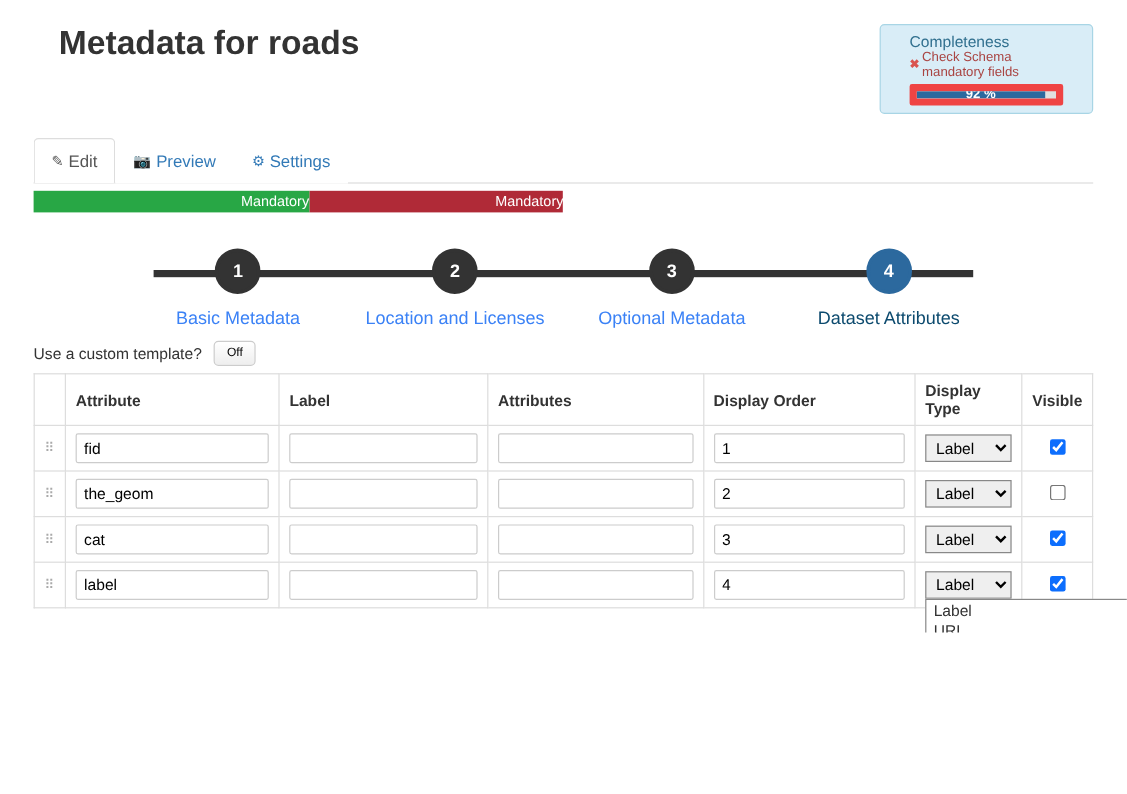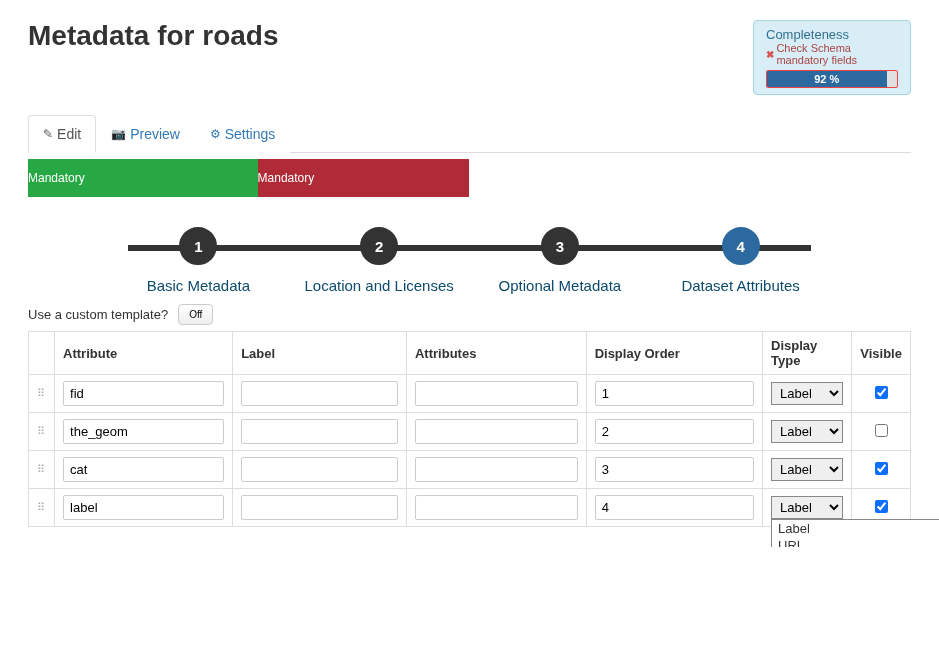--- a/index.html
+++ b/index.html
@@ -1,40 +1,40 @@
 <!DOCTYPE html>
 <html><head>
 <meta charset="utf-8">
 <style>
 * { box-sizing: border-box; margin: 0; padding: 0; }
 body { font-family: "Helvetica Neue", Helvetica, Arial, sans-serif; font-size: 14px; color: #333; background: #fff; padding: 20px 28px; }
 .header-row { display: flex; justify-content: space-between; align-items: flex-start; margin-bottom: 20px; }
-h1 { font-size: 28px; font-weight: 600; color: #333; }
-.completeness-box { border: 1px solid #a8d5e5; background: #d9edf7; border-radius: 4px; padding: 6px 12px; width: 158px; }
+h1 { font-size: 28px; font-weight: 600; color: #333; margin-left: 21px; }
+.completeness-box { border: 1px solid #a8d5e5; background: #d9edf7; border-radius: 4px; padding: 6px 24px; width: 178px; }
 .completeness-title { color: #31708f; font-weight: 500; font-size: 13px; }
 .completeness-msg { color: #a94442; font-size: 11px; display: flex; align-items: center; gap: 2px; }
 .completeness-msg .x-icon { color: #d9534f; font-weight: bold; font-size: 10px; }
-.progress-bar { background: #e0e0e0; height: 18px; border-radius: 2px; overflow: hidden; position: relative; margin-top: 4px; border: 1px solid #ef4444; }
+.progress-bar { background: #e0e0e0; height: 18px; border-radius: 2px; overflow: hidden; position: relative; margin-top: 4px; border: 6px solid #ef4444; }
 .progress-fill { background: #2c699e; height: 100%; display: flex; align-items: center; justify-content: center; color: #fff; font-size: 11px; font-weight: bold; }
 .tabs { display: flex; gap: 0; border-bottom: 1px solid #ddd; margin-bottom: 0; }
 .tab { padding: 10px 14px; cursor: pointer; font-size: 14px; display: flex; align-items: center; gap: 4px; background: #fff; border: 1px solid transparent; margin-bottom: -1px; }
 .tab.active { border: 1px solid #ddd; border-bottom-color: #fff; border-radius: 4px 4px 0 0; color: #555; }
 .tab:not(.active) { color: #337ab7; }
 .tab .icon { font-size: 12px; }
 .band-row { display: flex; margin-top: 6px; }
-.band { text-align: left; color: #fff; font-size: 12px; padding: 12px 0; }
+.band { text-align: right; color: #fff; font-size: 12px; padding: 2px 0; }
 .band.green { background: #28a745; flex: 0 0 26%; }
 .band.red { background: #b02a37; flex: 0 0 24%; }
 .band.blue { background: #337ab7; flex: 1; }
 .stepper { position: relative; display: flex; justify-content: space-between; align-items: center; padding: 30px 80px 0 80px; }
 .step-line { position: absolute; top: 48px; left: 100px; right: 100px; height: 6px; background: #333; z-index: 0; }
 .step { display: flex; flex-direction: column; align-items: center; z-index: 1; flex: 1; }
 .step-circle { width: 38px; height: 38px; border-radius: 50%; background: #333; color: #fff; display: flex; align-items: center; justify-content: center; font-weight: 600; font-size: 15px; border: 3px solid #333; }
 .step.active .step-circle { background: #2c699e; border-color: #2c699e; }
-.step-label { margin-top: 12px; font-size: 15px; color: #0c4a6e; }
+.step-label { margin-top: 12px; font-size: 15px; color: #3b82f6; }
 .step.active .step-label { color: #0c4a6e; }
 .custom-row { display: flex; align-items: center; gap: 10px; margin-top: 10px; font-size: 13px; }
 .toggle-btn { border: 1px solid #ccc; background: linear-gradient(#fff,#eee); padding: 4px 10px; border-radius: 4px; font-size: 10px; cursor: pointer; }
 table { width: 100%; border-collapse: collapse; margin-top: 6px; }
 th, td { border: 1px solid #ddd; padding: 6px 8px; font-size: 13px; text-align: left; font-weight: normal; }
 th { background: #fff; color: #333; font-weight: 600; }
 td.handle { width: 22px; text-align: center; color: #aaa; cursor: grab; font-size: 11px; letter-spacing: 1px; }
 td input[type=text] { width: 100%; border: 1px solid #ccc; padding: 4px 6px; font-size: 13px; border-radius: 2px; }
 td select { width: 100%; border: 1px solid #888; padding: 2px 4px; font-size: 13px; background: #efefef; }
 td.visible-cell { text-align: center; }

